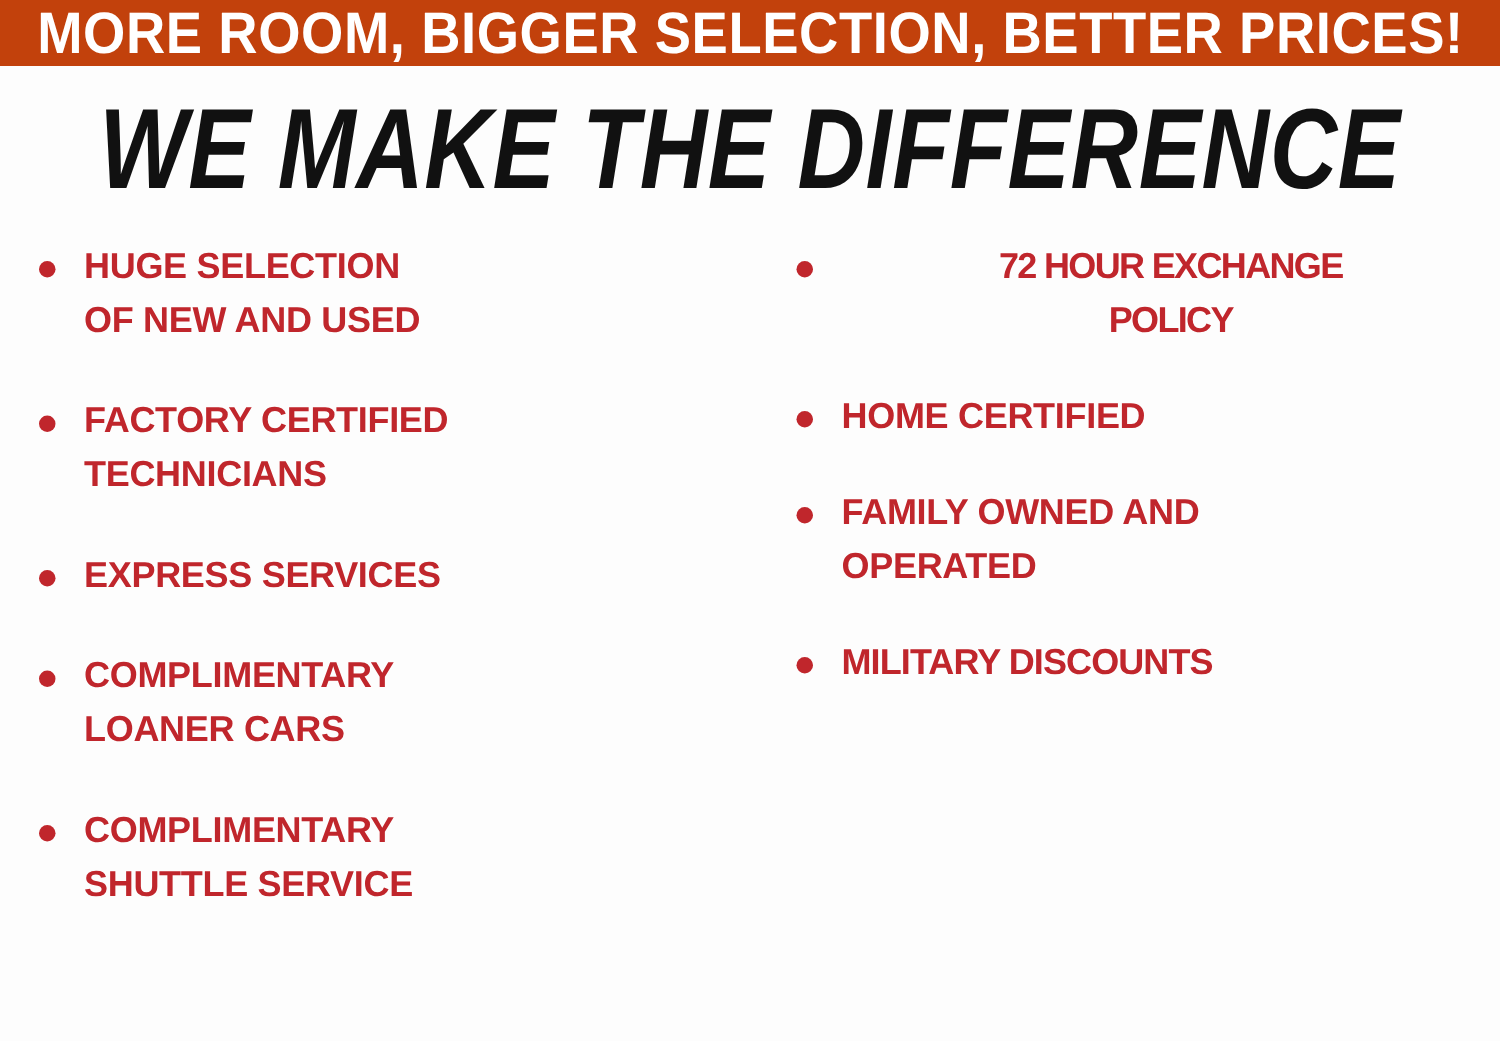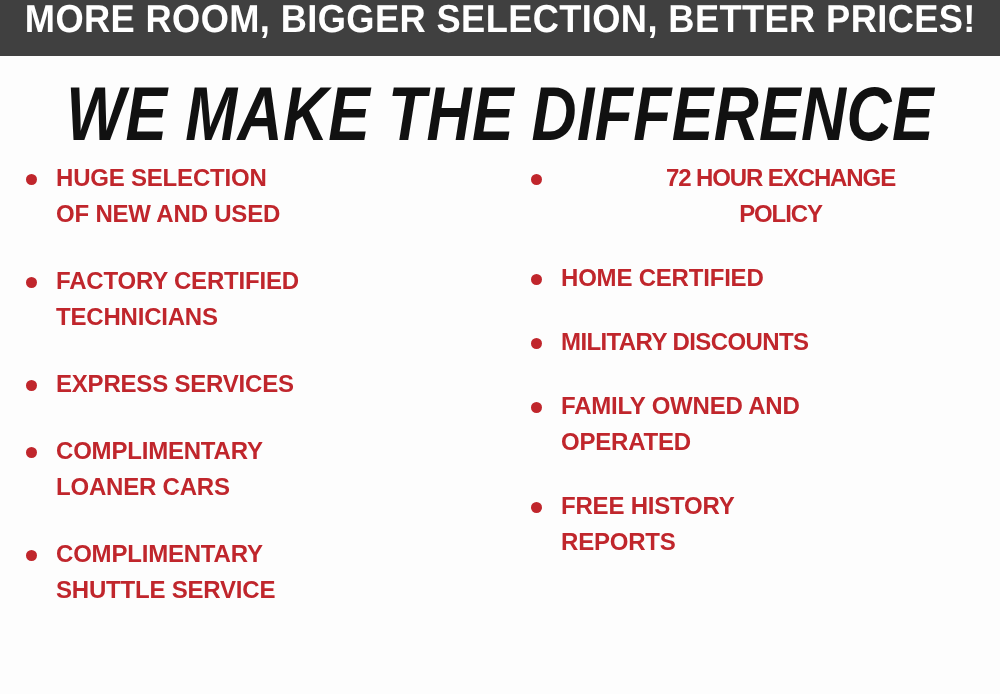--- a/index.html
+++ b/index.html
@@ -20,24 +20,24 @@
     background: #fdfdfd;
     box-sizing: border-box;
   }
 
   
   .banner {
     position: absolute;
     top: 0;
     left: 0;
     width: 1000px;
-    height: 56px;
-    background: #404040;
+    height: 44px;
+    background: #c2410c;
     display: flex;
-    align-items: flex-start;
+    align-items: center;
     justify-content: center;
   }
   .banner-text {
     color: #ffffff;
     font-family: "Liberation Sans Narrow", "Liberation Sans", sans-serif;
     font-weight: bold;
     font-size: 39px;
     letter-spacing: 0.4px;
     line-height: 1;
     white-space: nowrap;
@@ -47,21 +47,21 @@
   }
 
   
   .headline-wrap {
     position: absolute;
     top: 62px;
     left: 0;
     width: 1000px;
     height: 90px;
     display: flex;
-    align-items: flex-end;
+    align-items: flex-start;
     justify-content: center;
   }
   .headline {
     color: #111111;
     font-family: "Liberation Sans Narrow", "Liberation Sans", sans-serif;
     font-weight: bold;
     font-style: italic;
     font-size: 76px;
     line-height: 1;
     letter-spacing: 0.5px;
@@ -157,23 +157,21 @@
         <li class="bullet-item">COMPLIMENTARY
 SHUTTLE SERVICE</li>
       </ul>
     </div>
 
     <div class="column column-right">
       <ul class="bullet-list">
         <li class="bullet-item tight">72 HOUR EXCHANGE
 POLICY</li>
         <li class="bullet-item">HOME CERTIFIED</li>
-        <li class="bullet-item wide">MILITARY DISCOUNTS</li>
         <li class="bullet-item">FAMILY OWNED AND
 OPERATED</li>
-        <li class="bullet-item">FREE HISTORY
-REPORTS</li>
+        <li class="bullet-item wide">MILITARY DISCOUNTS</li>
       </ul>
     </div>
 
   </div>
 
 </div>
 
 </body></html>

